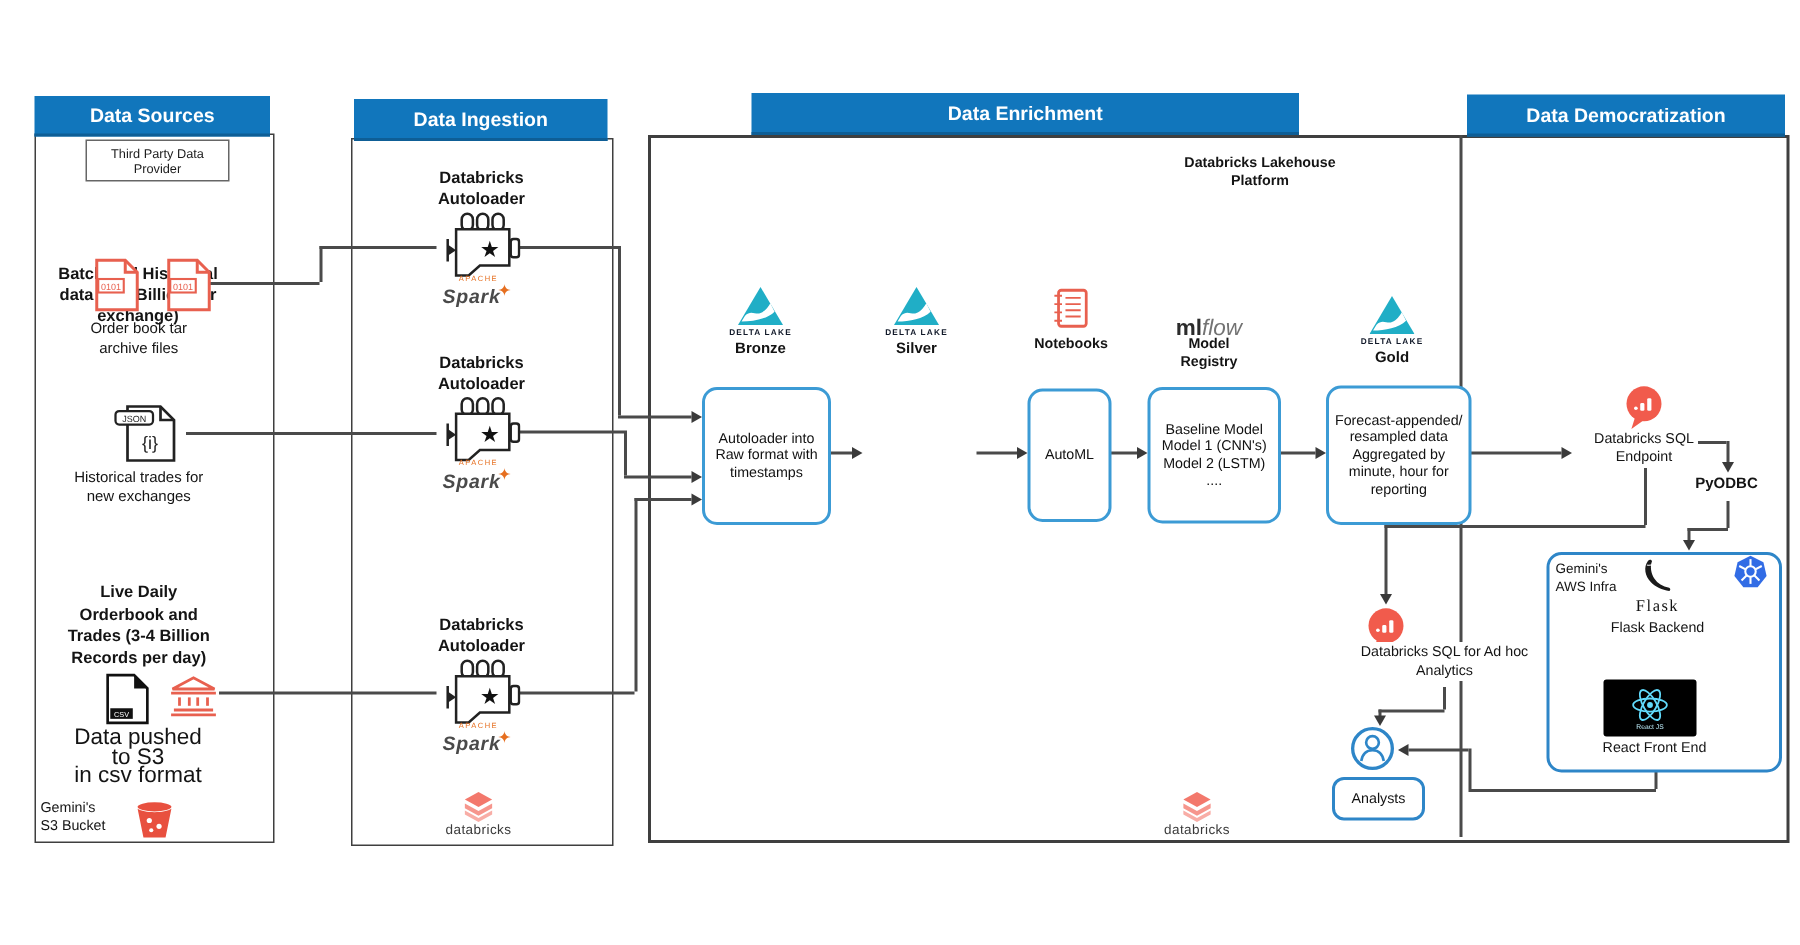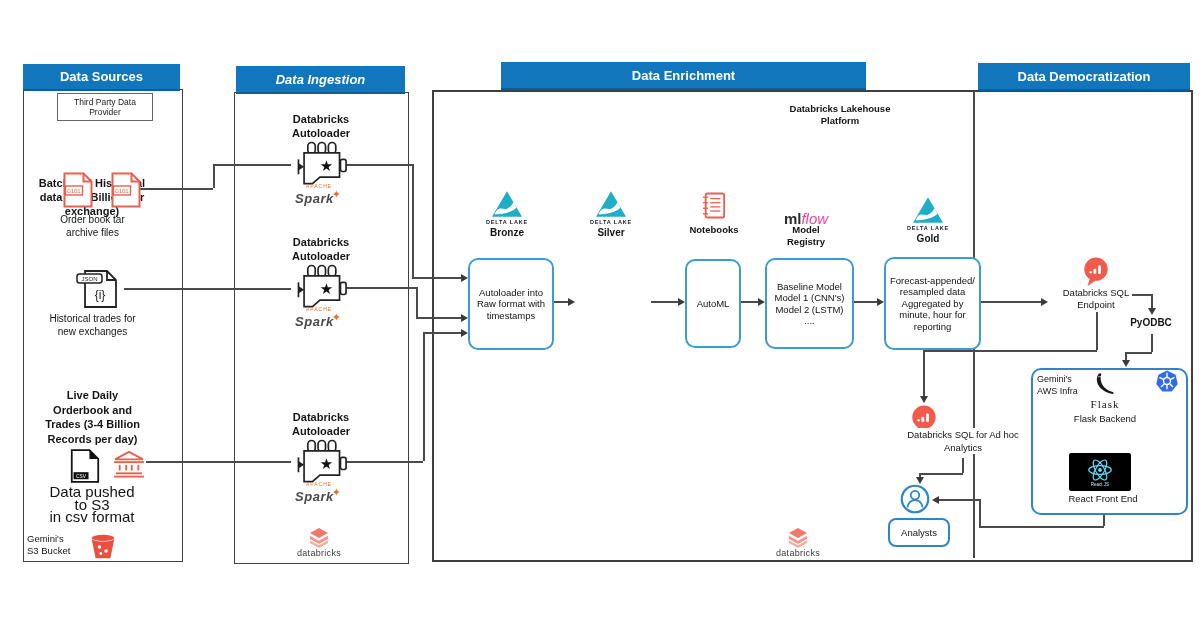--- a/index.html
+++ b/index.html
@@ -21,35 +21,35 @@
            white-space:pre-line;font-size:9.5px;line-height:11.5px;color:#111;z-index:2;}
   .tpbox{position:absolute;border:1px solid #666;background:#fff;display:flex;align-items:center;
          justify-content:center;text-align:center;white-space:pre-line;font-size:8.5px;line-height:10px;z-index:2;}
   .spark-logo{position:absolute;text-align:center;z-index:2;}
   .spark-logo .apache{display:block;font-size:5px;letter-spacing:1px;color:#E66F20;line-height:5px;}
   .spark-logo .word{font-style:italic;font-weight:bold;font-size:13px;color:#4a4a4a;letter-spacing:.5px;}
   .spark-logo .star{color:#E66F20;font-size:11px;position:relative;top:-5px;left:-2px;}
   .brandtxt{font-size:5.5px;font-weight:bold;letter-spacing:.8px;color:#101828;}
   .dbword{font-size:9px;color:#3a3a3a;letter-spacing:.3px;}
   .mlflow .ml{font-weight:bold;font-size:15px;color:#2b2b2b;}
-  .mlflow .flow{font-style:italic;font-size:15px;color:#ec4899;}
+  .mlflow .flow{font-style:italic;font-size:15px;color:#737373;}
   .reactbox{position:absolute;background:#000;border-radius:2px;display:flex;flex-direction:column;
             align-items:center;justify-content:center;z-index:2;}
   .reactbox .rlabel{font-size:4.5px;color:#bfeefc;line-height:5px;}
   svg{display:block;}
 </style>
 </head>
 <body>
 
 <div class="stage">
 
   <div class="hdr" style="left:23px;top:64px;width:157px;height:25px;">
       <span>Data Sources</span>
     </div>
-  <div class="hdr" style="left:236px;top:66px;width:169px;height:26px;font-style:italic;">
+  <div class="hdr" style="left:236px;top:66px;width:169px;height:26px;">
       <span>Data Ingestion</span>
     </div>
   <div class="hdr" style="left:501px;top:62px;width:365px;height:26px;">
       <span>Data Enrichment</span>
     </div>
   <div class="hdr" style="left:978px;top:63px;width:212px;height:26px;">
       <span>Data Democratization</span>
     </div>
 
   <div class="cbox" style="left:23px;top:89px;width:158px;height:471px;"></div>

